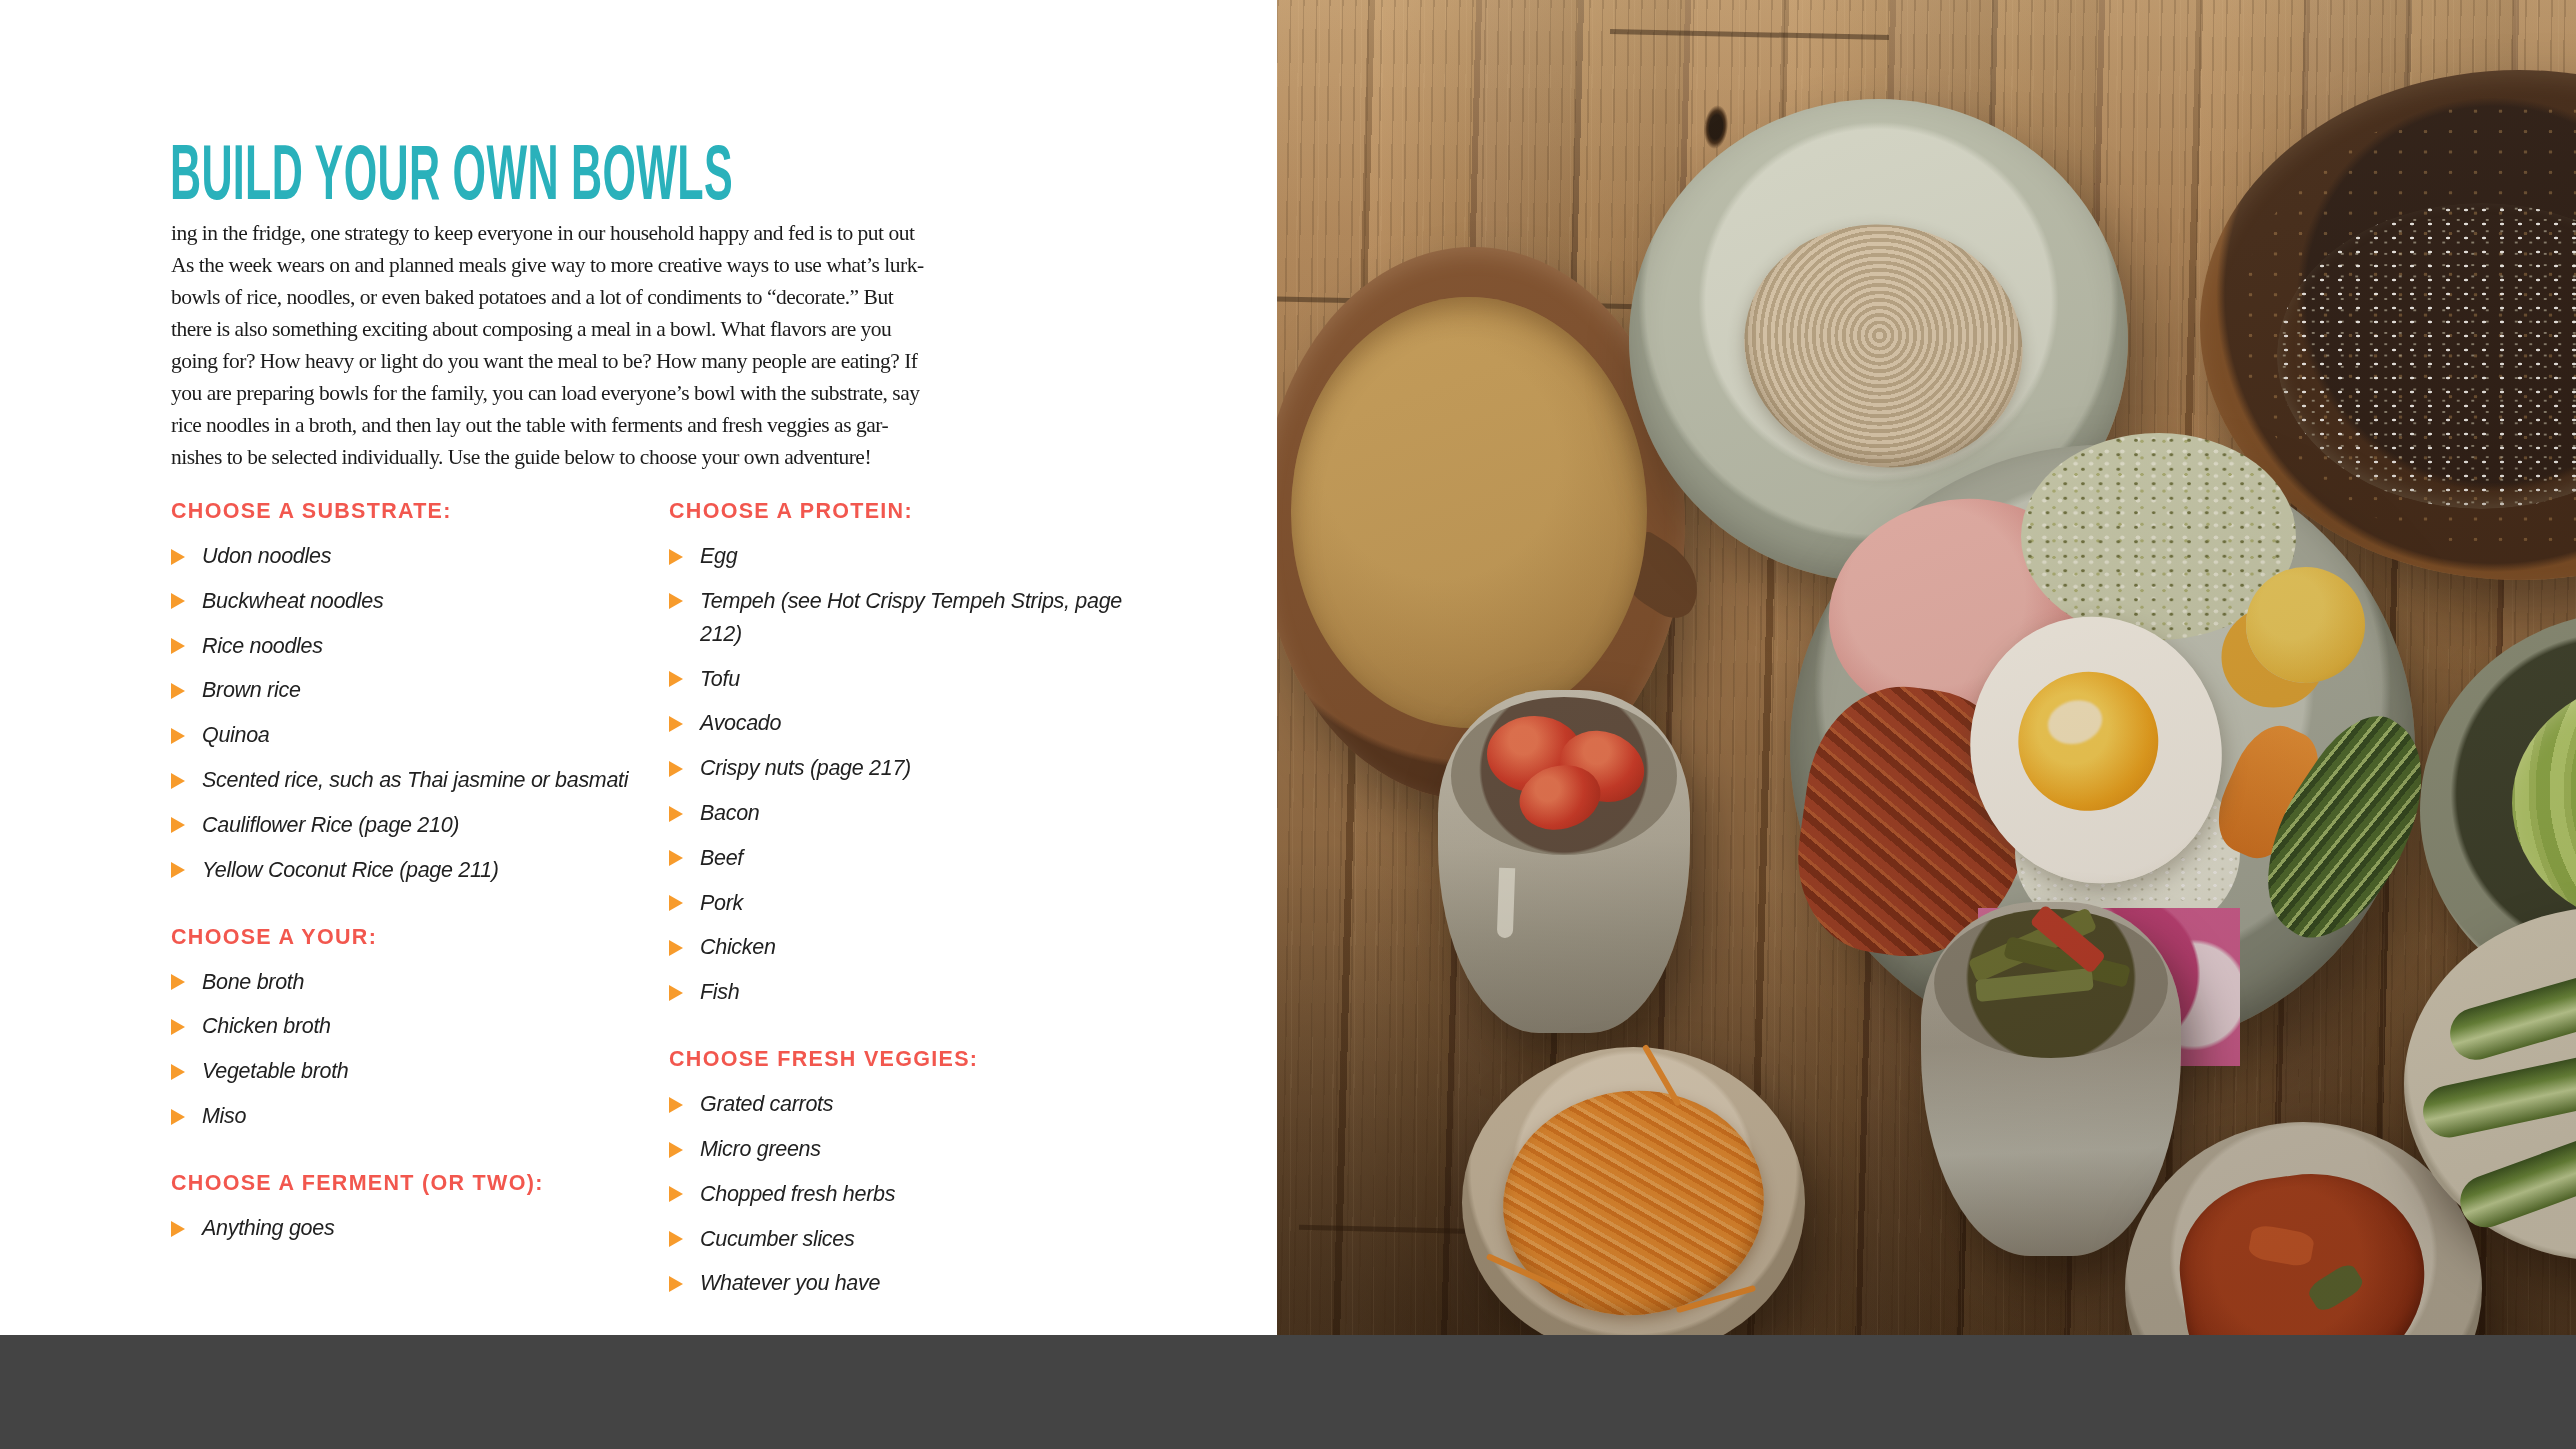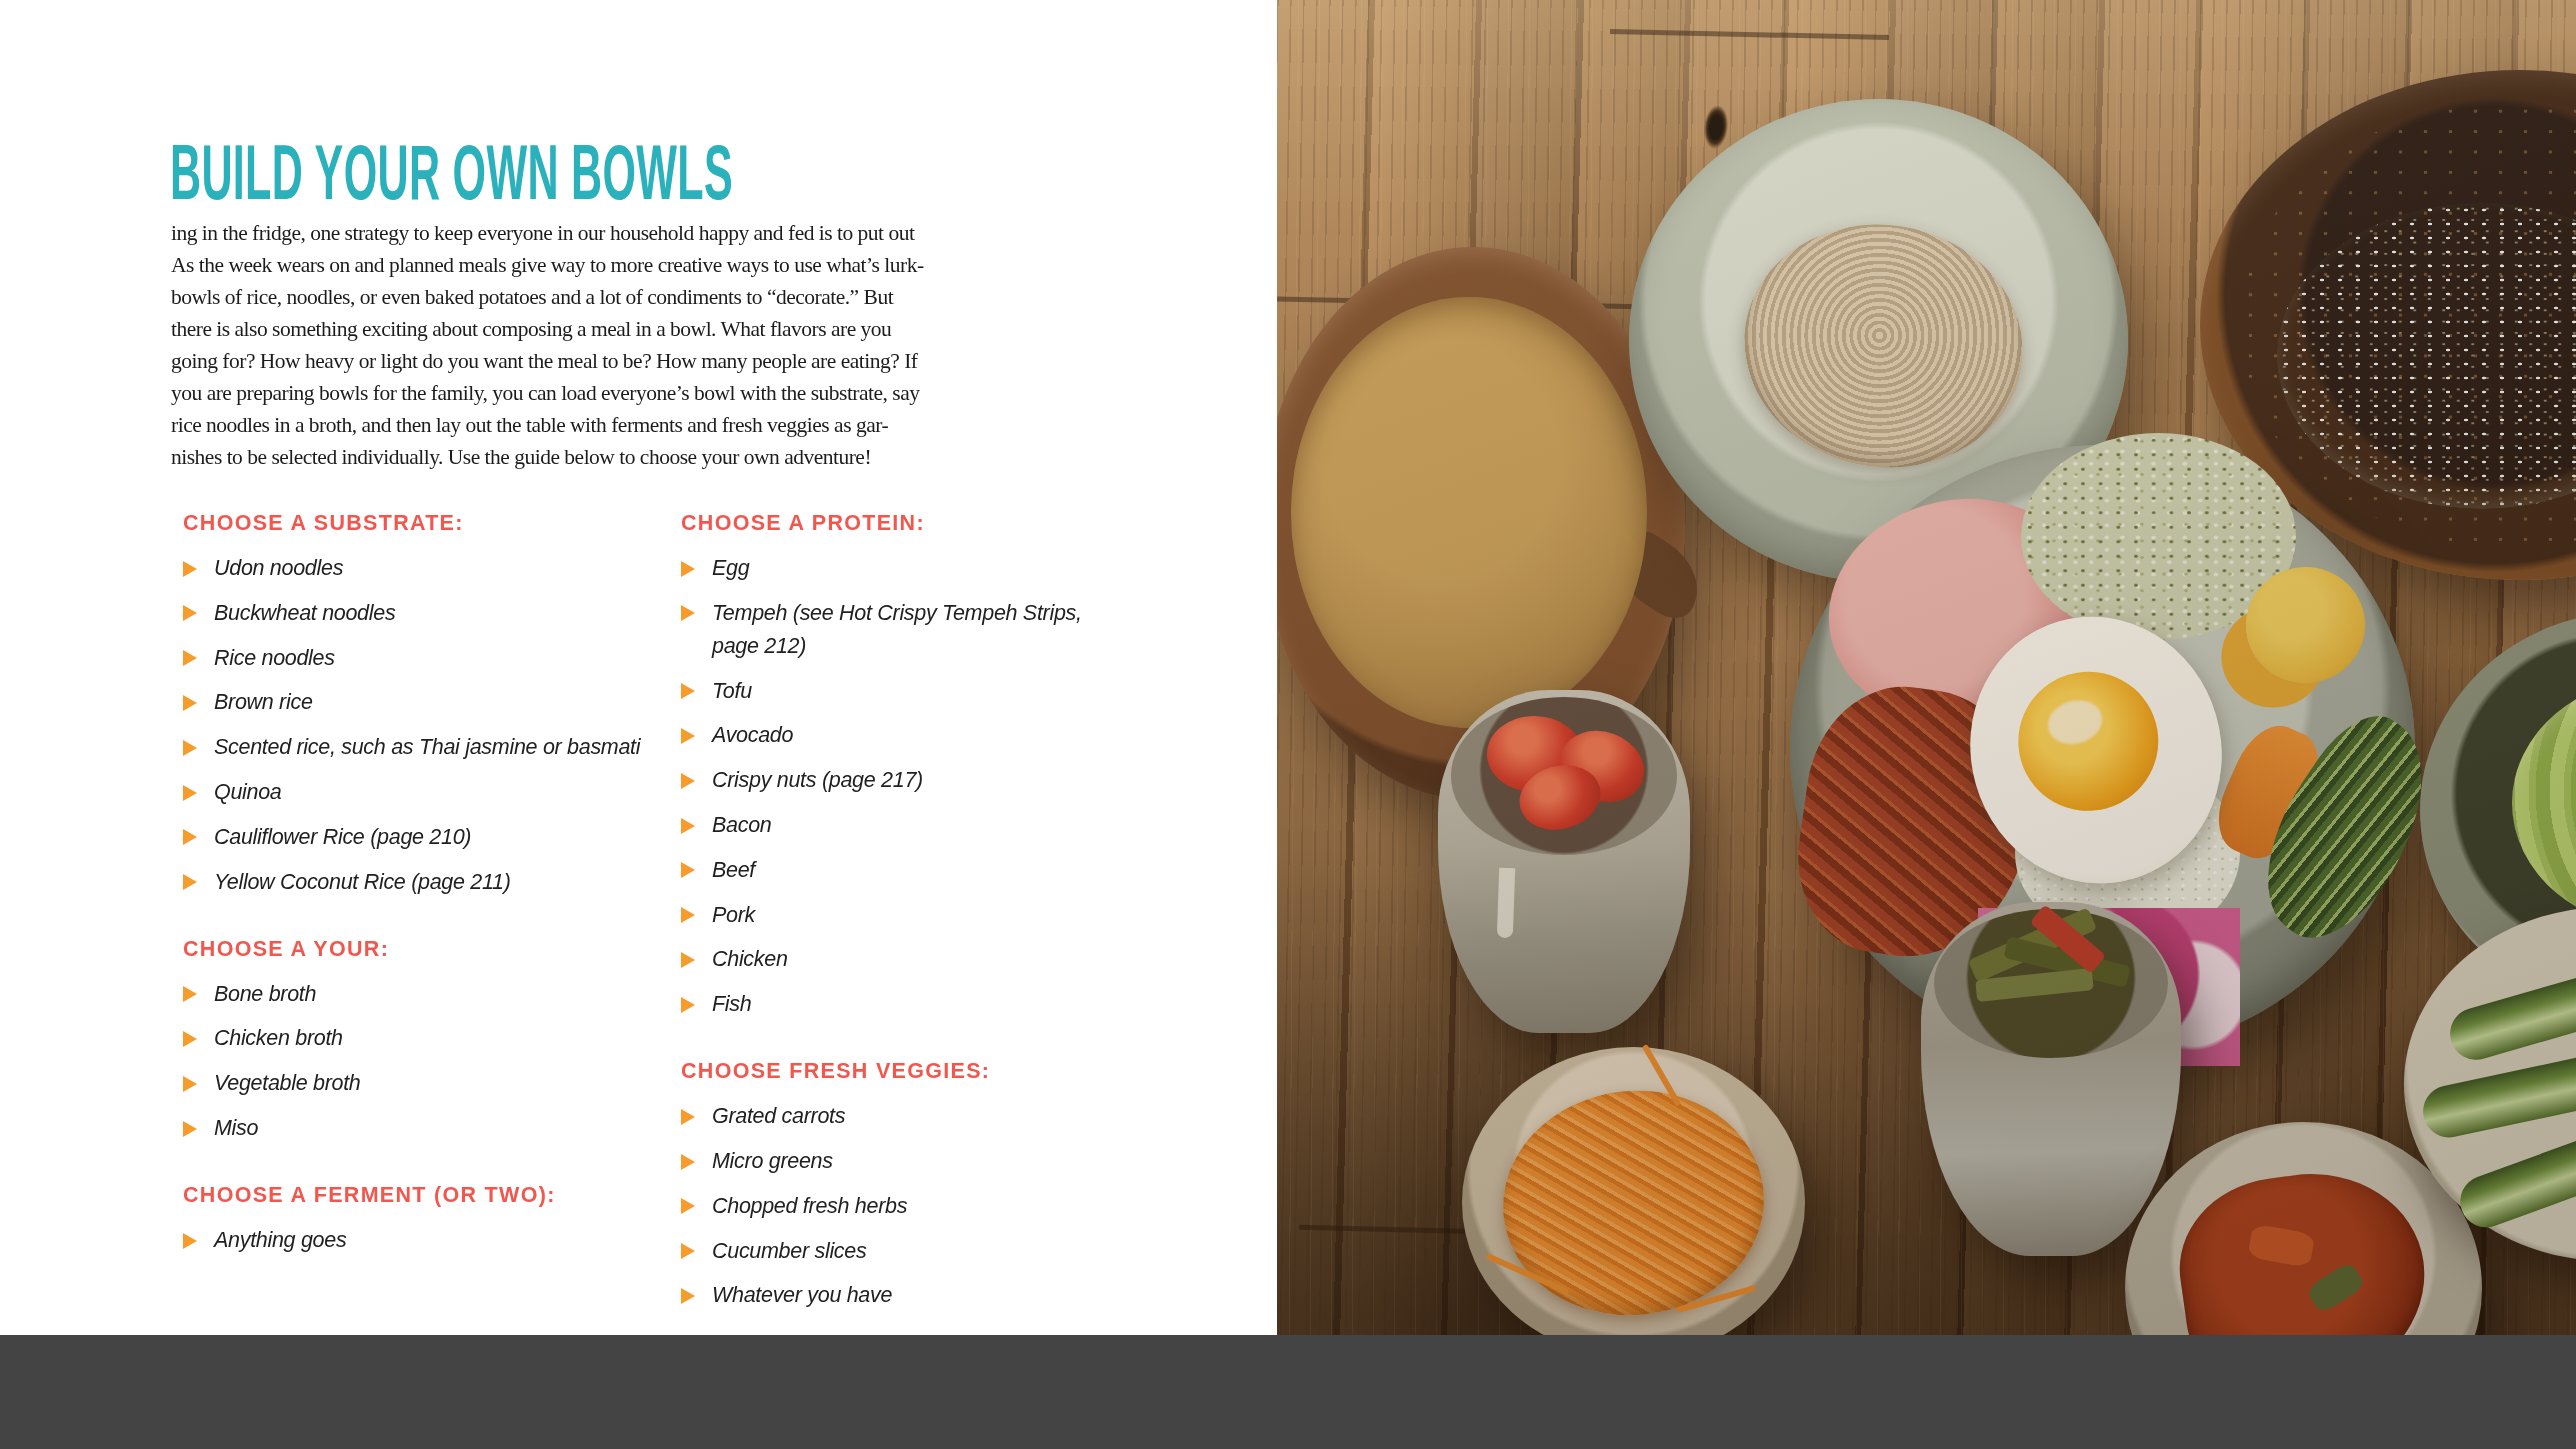--- a/index.html
+++ b/index.html
@@ -21,21 +21,21 @@
     transform:scaleX(0.56); transform-origin:left top;
   }
   .intro{position:absolute; left:171px; top:217px;}
   .intro-line{
     font-family:"Liberation Serif",serif; font-size:21.5px; line-height:32px;
     letter-spacing:-0.5px; color:var(--ink); white-space:nowrap;
   }
   .col{position:absolute; top:499px;}
   #col-left{left:171px; width:537px;}
   #col-right{left:669px; width:453px;}
-  .list-section{margin:12px;}
+  .list-section{margin:0;}
   .list-section + .list-section{margin-top:38px;}
   .sec-header{
     margin:0 0 16px 0; font-size:21.5px; font-weight:700;
     letter-spacing:1.3px; color:var(--coral); white-space:nowrap;
   }
   .items{list-style:none; margin:0; padding:0;}
   .item{
     position:relative; padding-left:31px; margin-bottom:11.8px;
     font-size:21.5px; line-height:33px; letter-spacing:-0.3px; color:#212121;font-style:italic;
   }
@@ -282,22 +282,22 @@
     </div>
 
     <div class="col" id="col-left">
         <section class="list-section">
           <h2 class="sec-header">CHOOSE A SUBSTRATE:</h2>
           <ul class="items">
             <li class="item"><span class="tri"></span><span>Udon noodles</span></li>
             <li class="item"><span class="tri"></span><span>Buckwheat noodles</span></li>
             <li class="item"><span class="tri"></span><span>Rice noodles</span></li>
             <li class="item"><span class="tri"></span><span>Brown rice</span></li>
+            <li class="item"><span class="tri"></span><span>Quinoa</span></li>
             <li class="item"><span class="tri"></span><span>Scented rice, such as Thai jasmine or basmati</span></li>
-            <li class="item"><span class="tri"></span><span>Quinoa</span></li>
             <li class="item"><span class="tri"></span><span>Cauliflower Rice (page 210)</span></li>
             <li class="item"><span class="tri"></span><span>Yellow Coconut Rice (page 211)</span></li>
           </ul>
         </section>
         <section class="list-section">
           <h2 class="sec-header">CHOOSE A YOUR:</h2>
           <ul class="items">
             <li class="item"><span class="tri"></span><span>Bone broth</span></li>
             <li class="item"><span class="tri"></span><span>Chicken broth</span></li>
             <li class="item"><span class="tri"></span><span>Vegetable broth</span></li>

